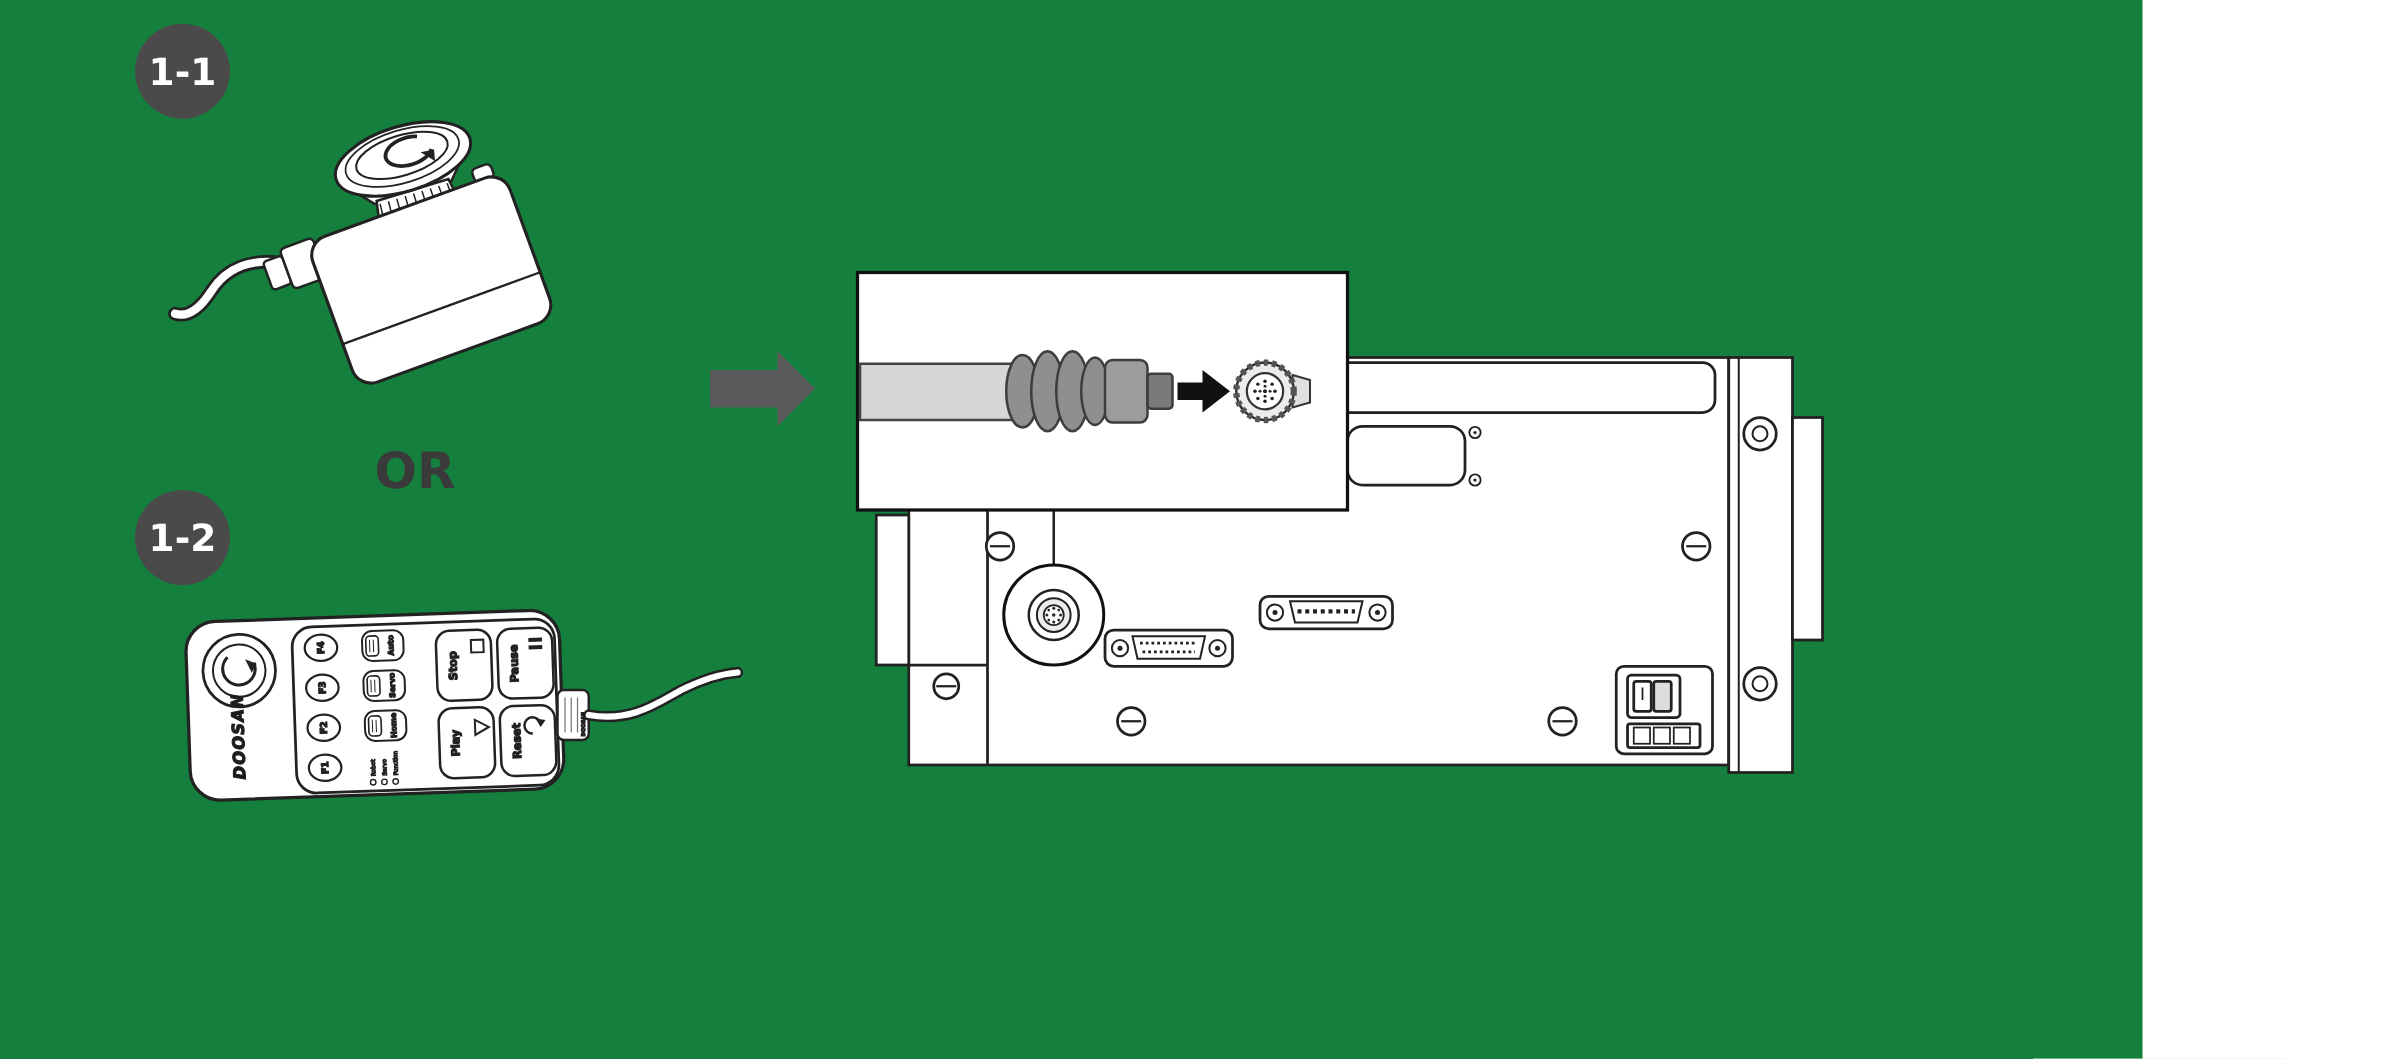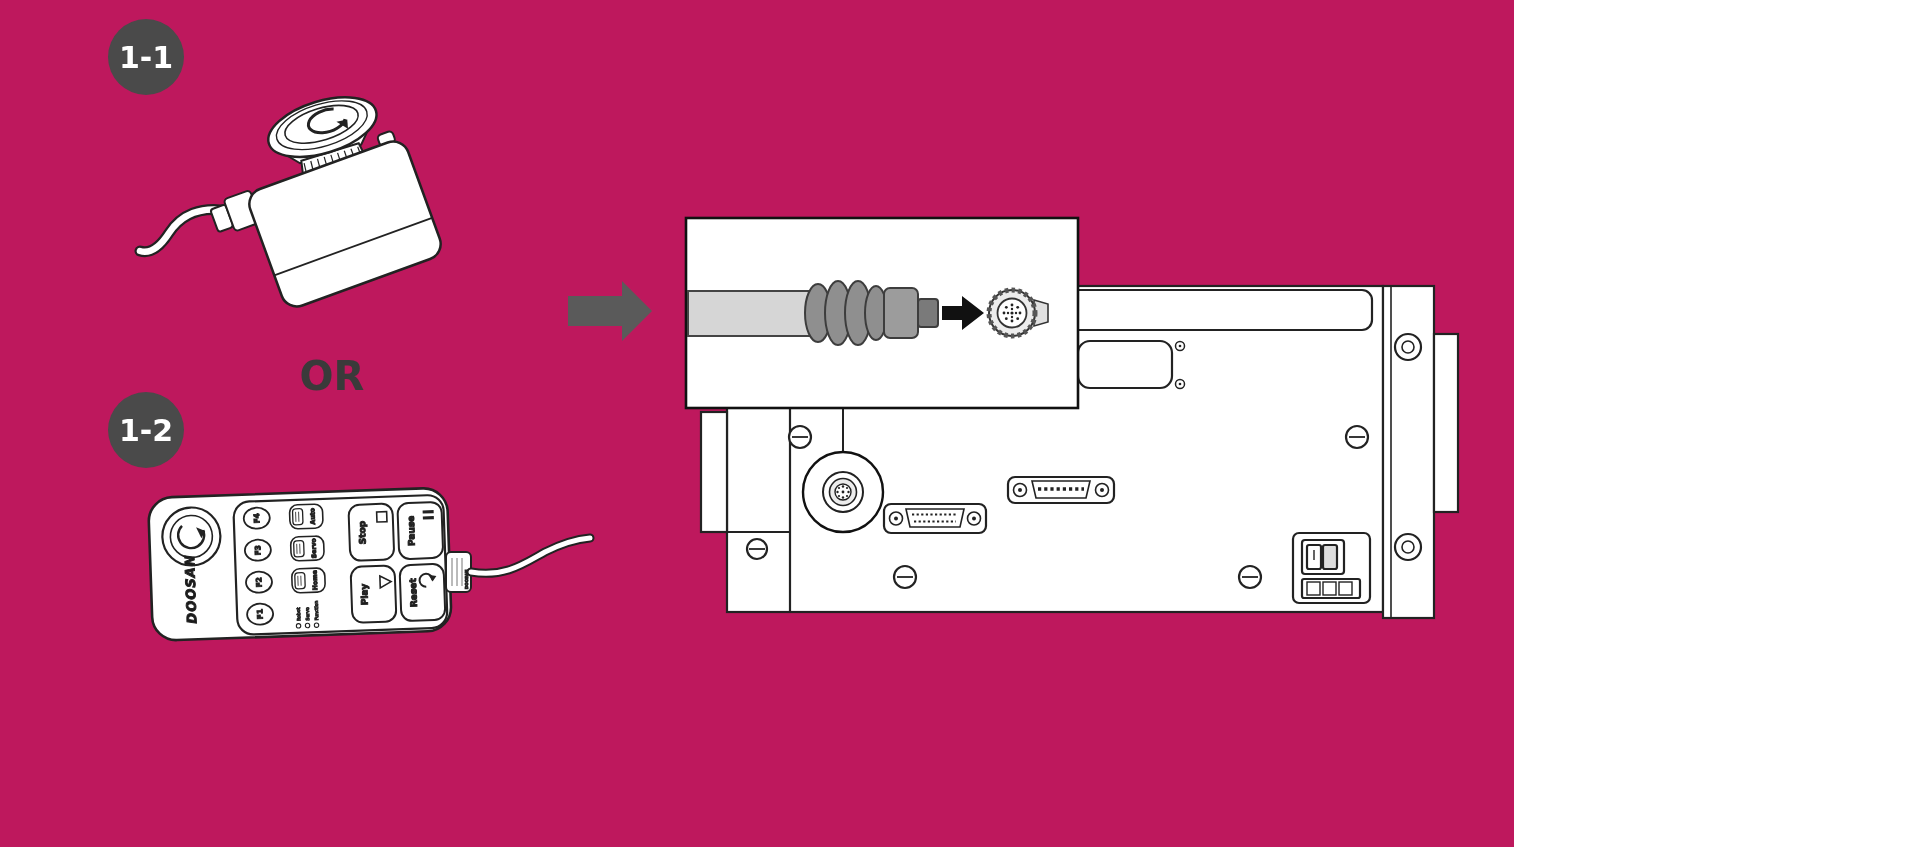--- a/index.html
+++ b/index.html
@@ -1,16 +1,16 @@
 <!DOCTYPE html>
 <html><head>
 <meta charset="utf-8">
 <style>
   html,body{margin:0;padding:0;background:#ffffff;}
-  #stage{position:relative;width:1514px;height:847px;background:#be185d;overflow:hidden;}
+  #stage{position:relative;width:1714px;height:847px;background:#15803d;overflow:hidden;}
   svg{display:block;}
   .t{font-family:"DejaVu Sans","Liberation Sans",sans-serif;}
   .badge-txt{font-weight:bold;font-size:30px;fill:#ffffff;}
   .or-txt{font-weight:bold;font-size:40px;fill:#3a3a3a;}
   .brand-txt{font-weight:bold;font-style:italic;font-size:13px;letter-spacing:1px;fill:#1a1a1a;}
   .brand-sm{font-weight:bold;font-size:4px;fill:#555;}
   .key-txt{font-weight:bold;font-size:7.5px;fill:#1a1a1a;}
   .tog-txt{font-weight:bold;font-size:6.2px;fill:#1a1a1a;}
   .led-txt{font-size:4.6px;fill:#1a1a1a;}
   .act-txt{font-weight:bold;font-size:9px;fill:#1a1a1a;}

